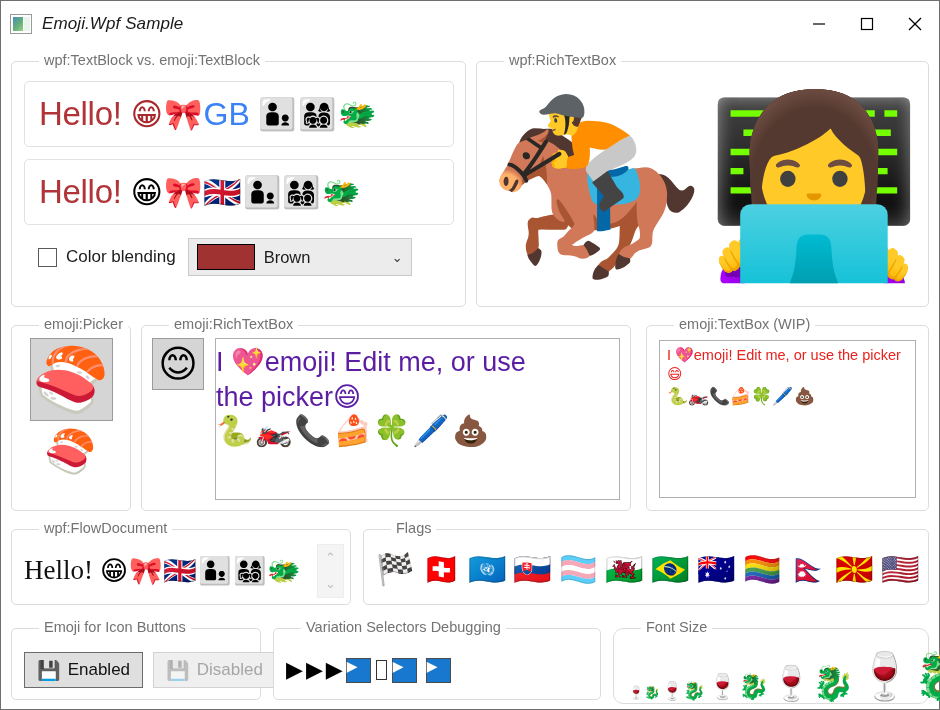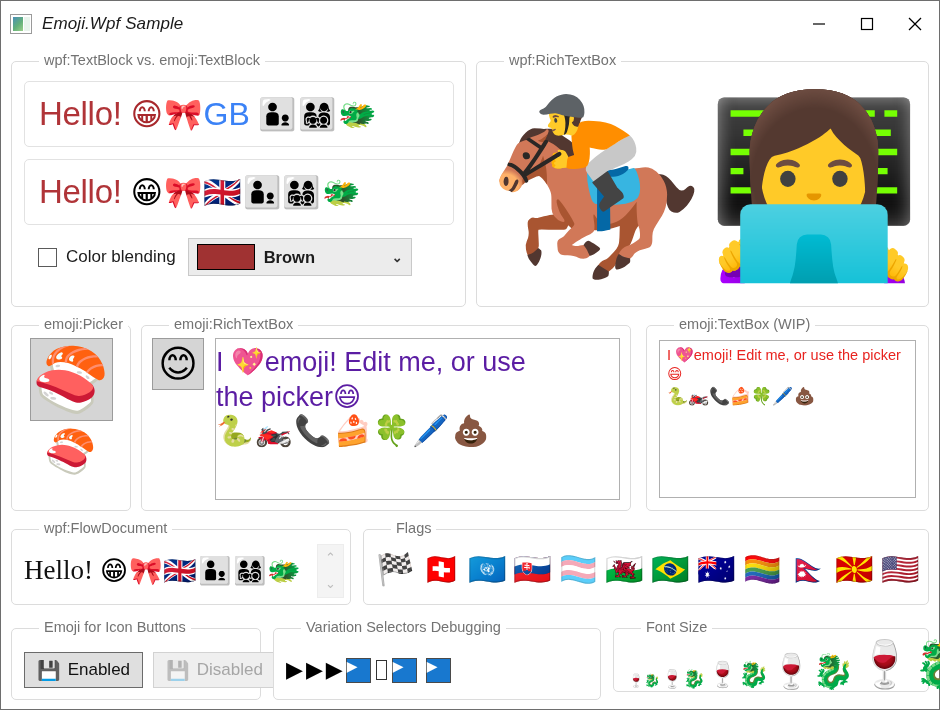--- a/index.html
+++ b/index.html
@@ -162,21 +162,20 @@
   .combo {
     margin-left: 12px;
     width: 224px;
     height: 38px;
     box-sizing: border-box;
     border: 1px solid #c9c9c9;
     background: #ececec;
     display: flex;
     align-items: center;
     padding: 12px 8px;
-    font-weight: bold;
   }
   .swatch {
     width: 58px;
     height: 26px;
     box-sizing: border-box;
     border: 1.5px solid #000;
     background: #a03232;
     flex: 0 0 auto;
   }
   .combo-text { margin-left: 9px; font-size: 16.5px; color: #1c1c1c; flex: 1 1 auto; }
@@ -369,21 +368,21 @@
     font-size: 14px;
   }
   .vs-tofu {
     width: 11px; height: 20px;
     border: 1.5px solid #333;
     box-sizing: border-box;
     margin: 0 5px;
   }
   .vs-gap { width: 9px; }
   
-  #g-fontsize { left: 612px; top: 580px; width: 316px; height: 64px; }
+  #g-fontsize { left: 612px; top: 580px; width: 316px; height: 76px; border-radius: 10px; }
   .fontsize-row {
     position: absolute;
     inset: 0 0 4px 14px;
     display: flex;
     align-items: flex-end;
   }
   .fs-pair { line-height: 0.95; white-space: nowrap; margin-right: 1px; }
 </style>
 </head>
 <body>

